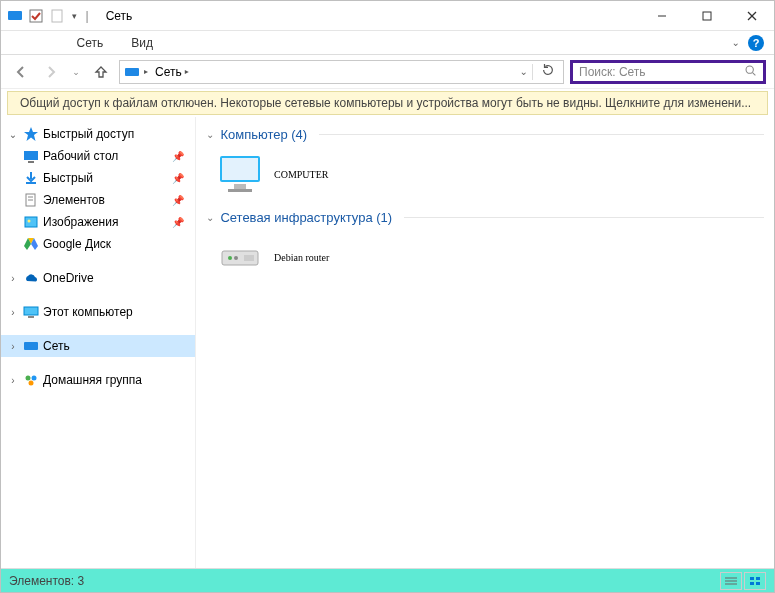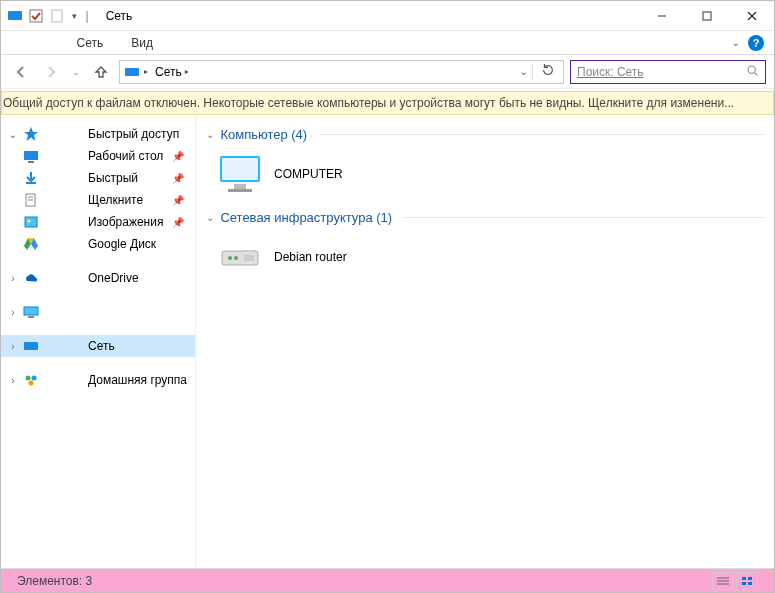--- a/index.html
+++ b/index.html
@@ -66,31 +66,30 @@
     display:flex; align-items:center;
     padding:0 4px;
     gap:4px;
   }
   .addr-crumb { padding:0 3px; display:flex; align-items:center; gap:3px; }
   .addr-crumb span.tri { font-size:8px; color:#555; }
   .addr-right { margin-left:auto; display:flex; align-items:center; gap:4px; }
   .addr-right .sep { width:1px; height:16px; background:#ddd;}
   .refresh { width:22px; text-align:center; color:#555; }
   .search-box {
-    width:196px; height:24px; border:1px solid #4c1d95;
+    width:196px; height:24px; border:3px solid #4c1d95;
     display:flex; align-items:center; padding:0 6px; color:#777;
     justify-content:space-between;
-    text-decoration:underline;
   }
   
   .infobar {
     background:#fff8d6;
     border:1px solid #e5dca0;
-    margin:2px 0;
-    padding:4px 1px;
+    margin:2px 6px;
+    padding:4px 12px;
     font-size:12px;
     color:#444;
     white-space:nowrap;
     overflow:hidden;
     text-overflow:ellipsis;
   }
   
   .body {
     display:flex;
     height: calc(100% - 30px - 24px - 34px - 28px - 24px);
@@ -104,21 +103,21 @@
   .tree-item {
     display:flex; align-items:center;
     height:22px;
     padding-left:6px;
     gap:4px;
     cursor:default;
   }
   .tree-item.sel { background:#cce8ff; }
   .tree-chev { width:12px; font-size:10px; color:#666; text-align:center;}
   .tree-icon { width:16px; height:16px; display:flex; align-items:center; justify-content:center;}
-  .tree-label { flex:1; overflow:hidden; text-overflow:ellipsis; white-space:nowrap;margin-left:45px;}
+  .tree-label { flex:1; overflow:hidden; text-overflow:ellipsis; white-space:nowrap;}
   .pin { color:#8aa0b8; font-size:10px; padding-right:10px;}
   .indent1 { padding-left: 22px; }
   .tree-spacer { height:12px; }
   .content {
     flex:1;
     padding:6px 10px;
     overflow:auto;
   }
   .group-header {
     display:flex; align-items:center; gap:6px;
@@ -128,31 +127,31 @@
   }
   .group-header .gchev { font-size:10px; color:#777; }
   .group-header .gline { flex:1; height:1px; background:#e6e6e6; margin-left:6px;}
   .items-row { display:flex; gap:30px; flex-wrap:wrap; padding-left:6px; margin-bottom:12px;}
   .item {
     display:flex; align-items:center; gap:10px;
     width:250px; height:48px;
     padding:2px 4px;
   }
   .item-icon { width:48px; height:40px; display:flex; align-items:center; justify-content:center;}
-  .item-label { font-size:12px; }
+  .item-label { font-size:10px;font-family:Liberation Serif, serif; }
   
   .statusbar {
     height:24px;
     border-top:1px solid #ddd;
     display:flex; align-items:center;
-    padding:0 16px;
+    padding:0 8px;
     font-size:12px;
     color:#444;
     position:absolute; bottom:0; left:0; right:0;
-    background:#f9a8d4;
+    background:#5eead4;
   }
   .status-right { margin-left:auto; display:flex; gap:2px;}
   .view-btn { width:22px; height:18px; border:1px solid #ccc; display:flex; align-items:center; justify-content:center; font-size:10px;}
   
   .arrow-annot {
     position:absolute;
     pointer-events:none;
     z-index:50;
   }
   
@@ -306,21 +305,21 @@
       <span class="pin">📌</span>
     </div>
     <div class="tree-item indent1">
       <span class="tree-icon">
           <svg width="16" height="16">
             <rect x="3" y="2" width="9" height="12" fill="#fff" stroke="#888"></rect>
             <line x1="5" y1="5" x2="10" y2="5" stroke="#888"></line>
             <line x1="5" y1="8" x2="10" y2="8" stroke="#888"></line>
           </svg>
         </span>
-      <span class="tree-label">Щелкните</span>
+      <span class="tree-label">Элементов</span>
       <span class="pin">📌</span>
     </div>
     <div class="tree-item indent1">
       <span class="tree-icon">
           <svg width="16" height="16">
             <rect x="2" y="3" width="12" height="10" fill="#4fc3f7" stroke="#0288d1"></rect>
             <circle cx="6" cy="7" r="1.5" fill="#fff176"></circle>
           </svg>
         </span>
       <span class="tree-label">Изображения</span>
@@ -353,20 +352,21 @@
     <div class="tree-spacer"></div>
 
     <div class="tree-item">
       <span class="tree-chev">›</span>
       <span class="tree-icon">
           <svg width="16" height="16">
             <rect x="1" y="3" width="14" height="8" fill="#4fc3f7" stroke="#0288d1"></rect>
             <rect x="5" y="12" width="6" height="2" fill="#888"></rect>
           </svg>
         </span>
+      <span class="tree-label">Этот компьютер</span>
     </div>
 
     <div class="tree-spacer"></div>
 
     <div class="tree-item sel">
       <span class="tree-chev">›</span>
       <span class="tree-icon">
           <svg width="16" height="16" viewBox="0 0 16 16">
             <rect x="1" y="4" width="14" height="8" rx="1" fill="#1e88e5"></rect>
           </svg>

